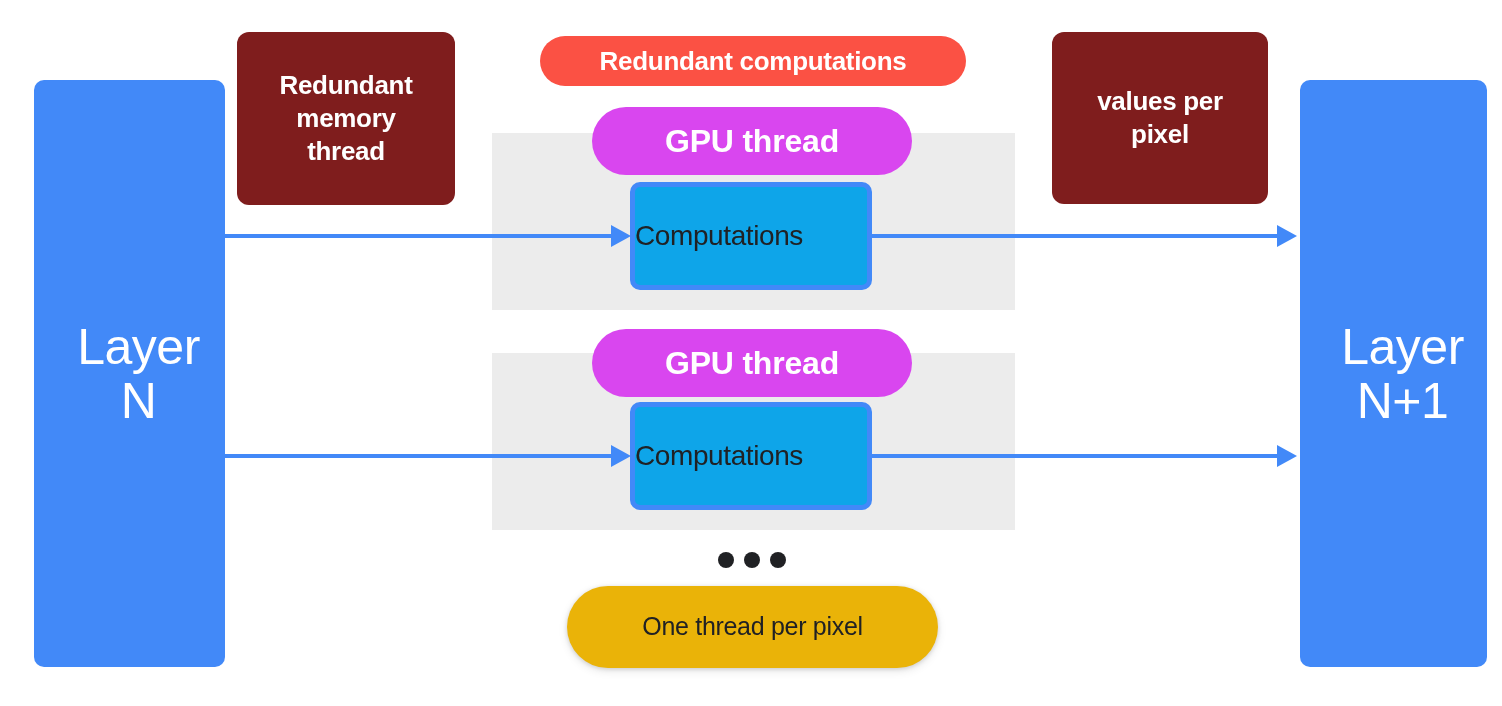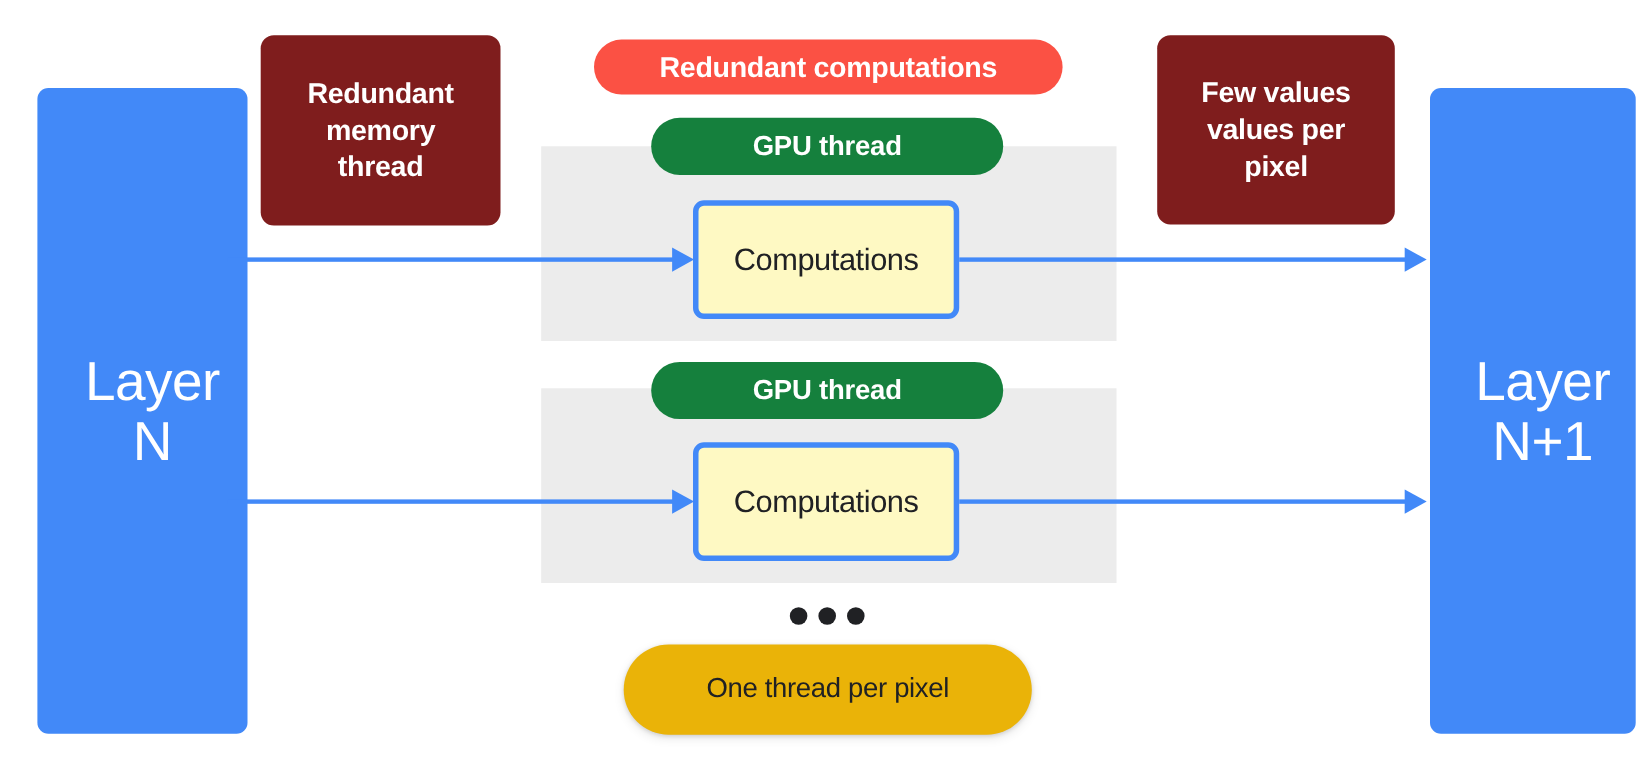--- a/index.html
+++ b/index.html
@@ -92,48 +92,48 @@
     background: #ECECEC;
   }
   #band-1 { top: 133px; }
   #band-2 { top: 353px; }
 
   
   .pill-blue {
     position: absolute;
     left: 592px;
     width: 320px;
-    height: 52px;
-    background: #15803d;
+    height: 68px;
+    background: #d946ef;
     color: #ffffff;
     border-radius: 999px;
     display: flex;
     align-items: center;
     justify-content: center;
-    font-size: 25px;
+    font-size: 32px;
     font-weight: bold;
     letter-spacing: -0.2px;
     white-space: nowrap;
   }
   #gpu-thread-1 { top: 107px; }
   #gpu-thread-2 { top: 329px; }
 
   
   .comp-box {
     position: absolute;
     left: 630px;
     width: 242px;
     height: 108px;
-    background: #fef9c3;
+    background: #0ea5e9;
     border: 5px solid #4289F8;
     border-radius: 10px;
     box-sizing: border-box;
     display: flex;
     align-items: center;
-    justify-content: center;
+    justify-content: flex-start;
     color: #202124;
     font-size: 28px;
     letter-spacing: -0.4px;
     white-space: nowrap;
   }
   #computations-1 { top: 182px; }
   #computations-2 { top: 402px; }
 
   
   .arrow-line {
@@ -224,21 +224,20 @@
       <div>thread</div>
     </div>
   </div>
 
   <div id="callout-redundant-computations" class="pill-red">
     <span>Redundant computations</span>
   </div>
 
   <div id="callout-few-values" class="callout-red">
     <div>
-      <div>Few values</div>
       <div>values per</div>
       <div>pixel</div>
     </div>
   </div>
 
   <div id="band-1" class="thread-band"></div>
   <div id="gpu-thread-1" class="pill-blue">
     <span>GPU thread</span>
   </div>
   <div id="computations-1" class="comp-box">

